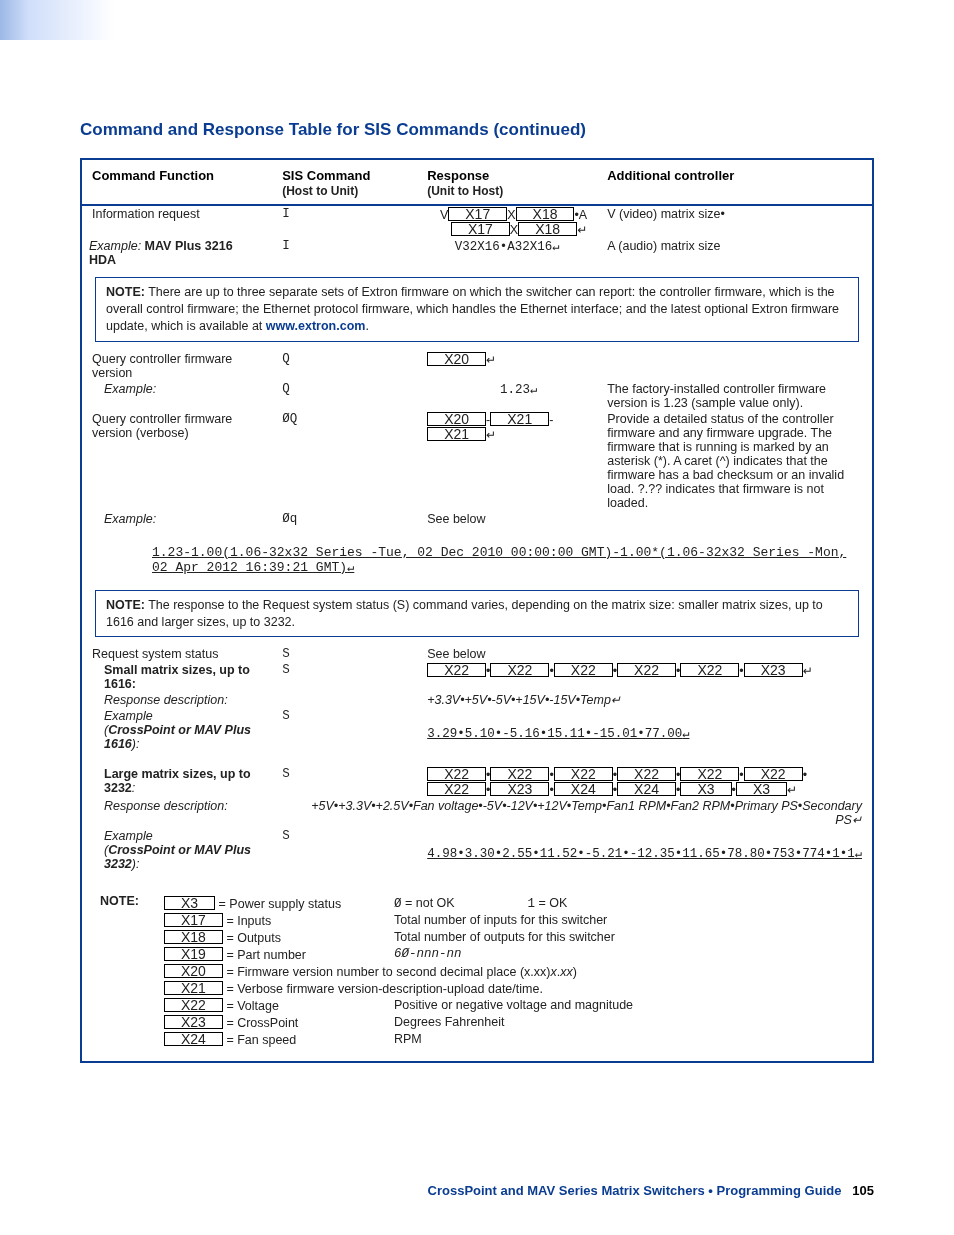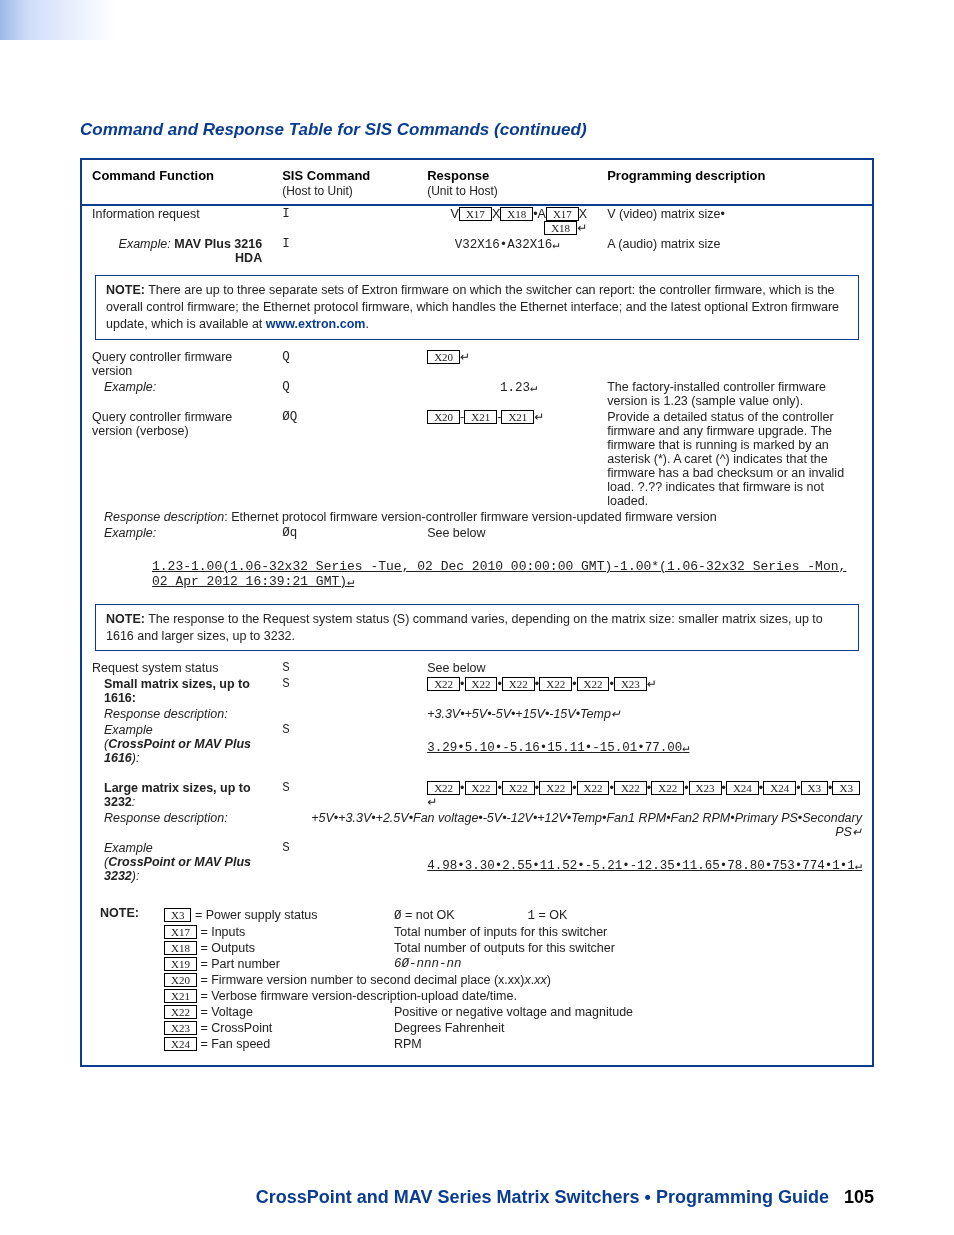--- a/index.html
+++ b/index.html
@@ -17,75 +17,73 @@
     border-bottom: 0;
   }
   .page {
     padding: 80px 80px 30px 80px;
   }
   h1.title {
     color: #0a3d91;
     font-size: 17px;
     font-weight: bold;
     margin: 0 0 18px 0;
-    font-style: italic;
   }
   table.outer {
     border: 2px solid #0a3d91;
     border-collapse: collapse;
     width: 100%;
   }
   .hdr-row td {
     border-bottom: 2px solid #0a3d91;
     padding: 8px 10px 6px 10px;
     vertical-align: top;
   }
   .hdr-lbl { font-weight: bold; font-size: 13px; color:#000; }
-  .hdr-sub { font-weight: normal; font-size: 12px; text-align: right; }
+  .hdr-sub { font-weight: bold; font-size: 12px; text-align: right; }
   .col1 { width: 220px; }
   .col2 { width: 160px; }
   .col3 { width: 160px; }
   .col4 { width: auto; }
   .section-row td {
     padding: 4px 10px 2px 10px;
   }
   .section-hdr { font-weight: bold; font-size: 14px; }
   .data-row td {
     padding: 1px 10px;
     vertical-align: top;
     font-size: 12.5px;
   }
   .ital { font-style: italic; }
   .bold { font-weight: bold; }
   .mono { font-family: "Courier New", monospace; font-size: 12.5px; }
   .xbox {
     display: inline-block;
     border: 1px solid #000;
-    padding: 0 6px;
-    font-size: 11px;
+    padding: 0 16px;
+    font-size: 14px;
     line-height: 12px;
     vertical-align: 0;
-    font-family: Liberation Serif, serif;
   }
   .ret::after { content: "↵"; font-size: 12px; }
   .notebox {
     border: 1px solid #0a3d91;
     margin: 8px 12px;
     padding: 6px 10px;
     font-size: 12.5px;
     line-height: 1.35;
   }
   .notebox .nlabel { font-weight: bold; }
   a.link { color: #0a3d91; font-weight: bold; text-decoration: none; }
   .hrline { border-bottom: 1px solid #0a3d91; }
   .u { text-decoration: underline; }
   .footer {
     margin-top: 120px;
     text-align: right;
-    font-size: 18px;
+    font-size: 13px;
   }
   .footer .ft { color: #0a3d91; font-weight: bold; }
   .footer .pg { color: #000; font-weight: bold; }
   .glossary td { padding: 0 4px; font-size: 12.5px; vertical-align: top; }
   .gcol1 { width: 220px; }
   .gcol2 { width: auto; }
 </style>
 </head>
 <body>
 
@@ -102,33 +100,33 @@
       </td>
       <td class="col2">
         <span class="hdr-lbl">SIS Command</span><br>
         <span class="hdr-sub">(Host to Unit)</span>
       </td>
       <td class="col3">
         <span class="hdr-lbl">Response</span><br>
         <span class="hdr-sub">(Unit to Host)</span>
       </td>
       <td class="col4">
-        <span class="hdr-lbl">Programming description</span>
+        <span class="hdr-lbl">Additional controller</span>
       </td>
     </tr>
 
 
     <tr class="data-row">
       <td><span>Information request</span></td>
       <td class="mono"><span>I</span></td>
       <td style="text-align:right;">V<span class="xbox">X17</span>X<span class="xbox">X18</span>•A<span class="xbox">X17</span>X<span class="xbox">X18</span><span class="ret"></span></td>
       <td><span>V (video) matrix size•</span></td>
     </tr>
     <tr class="data-row">
-      <td style="padding-left:22px;text-align:right;"><span class="ital">Example: </span><span class="bold">MAV Plus 3216 HDA</span></td>
+      <td style="padding-left:7px;"><span class="ital">Example: </span><span class="bold">MAV Plus 3216 HDA</span></td>
       <td class="mono"><span>I</span></td>
       <td class="mono" style="text-align:center;"><span>V32X16•A32X16</span><span class="ret"></span></td>
       <td><span>A (audio) matrix size</span></td>
     </tr>
 
 
     <tr>
           <td colspan="4">
       <div class="notebox">
         <span class="nlabel">NOTE:</span><span> There are up to three separate sets of Extron firmware on which the switcher can report: the controller firmware, which is the overall control firmware; the Ethernet protocol firmware, which handles the Ethernet interface; and the latest optional Extron firmware update, which is available at </span><a class="link">www.extron.com</a><span>.</span>
@@ -147,23 +145,20 @@
       <td class="mono"><span>Q</span></td>
       <td class="mono" style="text-align:right; padding-right:60px;"><span>1.23</span><span class="ret"></span></td>
       <td><span>The factory-installed controller firmware version is 1.23 (sample value only).</span></td>
     </tr>
 
     <tr class="data-row">
       <td><span>Query controller firmware version (verbose)</span></td>
       <td class="mono"><span>ØQ</span></td>
       <td><span class="xbox">X20</span>-<span class="xbox">X21</span>-<span class="xbox">X21</span><span class="ret"></span></td>
       <td><span>Provide a detailed status of the controller firmware and any firmware upgrade. The firmware that is running is marked by an asterisk (*). A caret (^) indicates that the firmware has a bad checksum or an invalid load. ?.?? indicates that firmware is not loaded.</span></td>
-    </tr>
-    <tr class="data-row">
-      <td colspan="4" style="padding-left:22px;"><span class="ital">Response description</span><span>: Ethernet protocol firmware version-controller firmware version-updated firmware version</span></td>
     </tr>
     <tr class="data-row">
       <td style="padding-left:22px;"><span class="ital">Example:</span></td>
       <td class="mono"><span>Øq</span></td>
       <td colspan="2"><span>See below</span></td>
     </tr>
     <tr class="data-row">
       <td colspan="4" class="mono u" style="padding:18px 12px 6px 70px; font-size:13px;"><span>1.23-1.00(1.06-32x32 Series -Tue, 02 Dec 2010 00:00:00 GMT)-1.00*(1.06-32x32 Series -Mon, 02 Apr 2012 16:39:21 GMT)</span><span class="ret" style="text-decoration:none;"></span></td>
     </tr>
 

